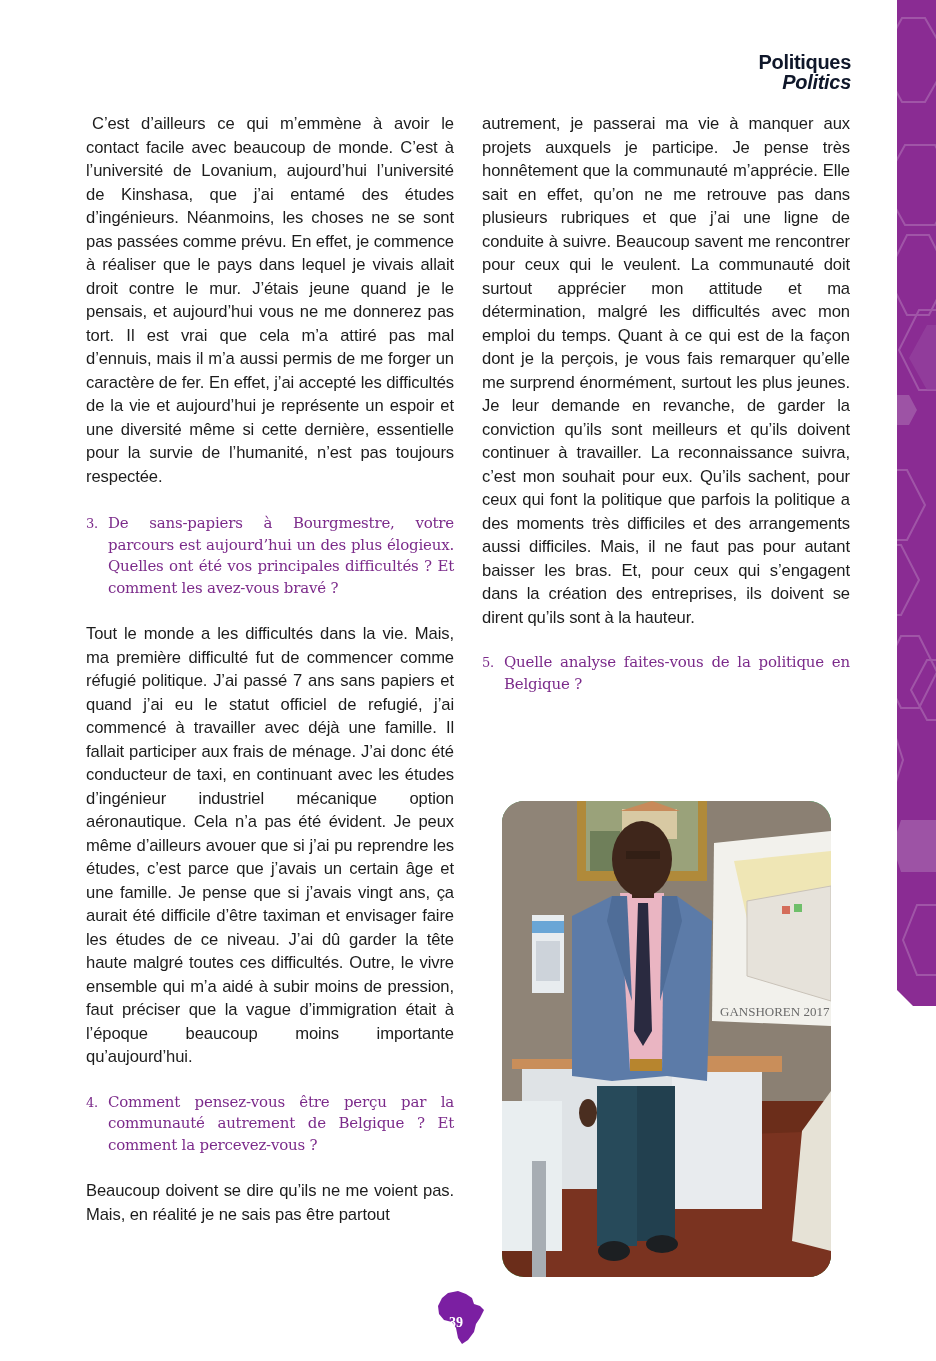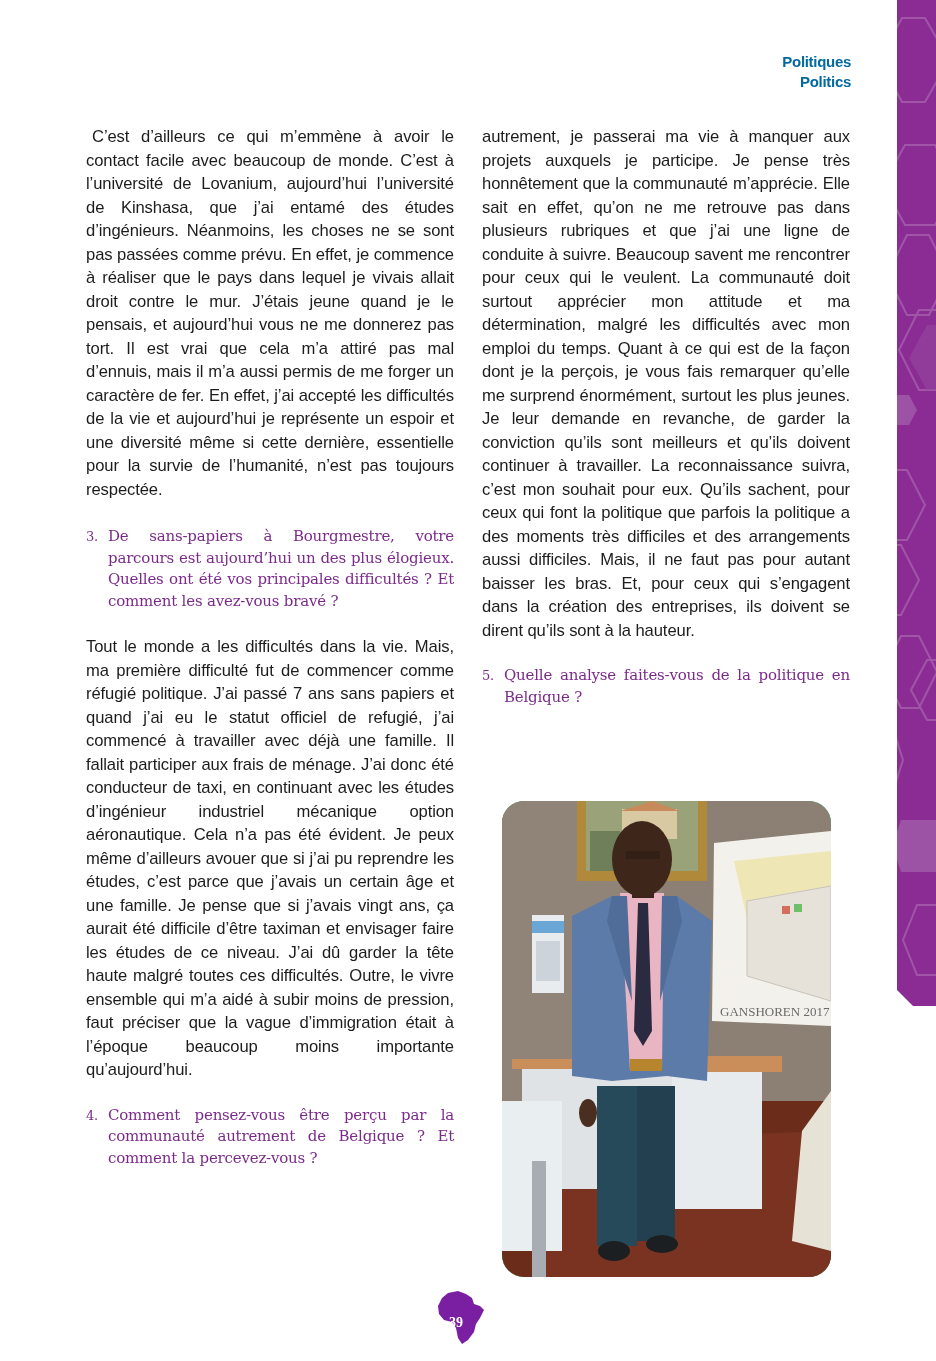--- a/index.html
+++ b/index.html
@@ -13,26 +13,26 @@
     .band {
       position: absolute; left: 897px; top: 0; width: 39px; height: 1006px;
       background: #8a2c93;
       clip-path: polygon(0 0, 100% 0, 100% 100%, 16px 100%, 0 990px);
       overflow: hidden;
     }
     .band svg { position: absolute; left: 0; top: 0; }
     
     .runhead {
       position: absolute; right: 85px; top: 52px; text-align: right;
-      color: #0369a1; font-family: "Liberation Sans", sans-serif; font-weight: bold;
-      font-size: 15px; line-height: 20px; letter-spacing: -0.3px;
+      color: #0f172a; font-family: "Liberation Sans", sans-serif; font-weight: bold;
+      font-size: 20px; line-height: 20px; letter-spacing: -0.3px;
     }
-    .runhead .en { }
+    .runhead .en { font-style: italic; }
     
-    .col { position: absolute; top: 125px; width: 368px; }
+    .col { position: absolute; top: 112px; width: 368px; }
     .col.left { left: 86px; }
     .col.right { left: 482px; }
     p.body {
       margin: 0; font-size: 16.6px; line-height: 23.5px; text-align: justify;
       letter-spacing: -0.1px; color: #1c1c1c;
     }
     p.body.indent { text-indent: 6px; }
     .q {
       display: flex; margin: 0; color: #7b2a8a;
       font-family: "DejaVu Serif", "Liberation Serif", serif; font-size: 15px; line-height: 21.5px;
@@ -93,20 +93,21 @@
     <span class="txt">De sans-papiers à Bourgmestre, votre parcours est aujourd’hui un des plus élogieux. Quelles ont été vos principales difficultés ? Et comment les avez-vous bravé ?</span>
   </div>
 
   <p class="body" style="margin-top:23px;">Tout le monde a les difficultés dans la vie. Mais, ma première difficulté fut de commencer comme réfugié politique. J’ai passé 7 ans sans papiers et quand j’ai eu le statut officiel de refugié, j’ai commencé à travailler avec déjà une famille. Il fallait participer aux frais de ménage. J’ai donc été conducteur de taxi, en continuant avec les études d’ingénieur industriel mécanique option aéronautique. Cela n’a pas été évident. Je peux même d’ailleurs avouer que si j’ai pu reprendre les études, c’est parce que j’avais un certain âge et une famille. Je pense que si j’avais vingt ans, ça aurait été difficile d’être taximan et envisager faire les études de ce niveau. J’ai dû garder la tête haute malgré toutes ces difficultés. Outre, le vivre ensemble qui m’a aidé à subir moins de pression, faut préciser que la vague d’immigration était à l’époque beaucoup moins importante qu’aujourd’hui.</p>
 
   <div class="q" style="margin-top:23px;">
     <span class="num">4.</span>
     <span class="txt">Comment pensez-vous être perçu par la communauté autrement de Belgique ? Et comment la percevez-vous ?</span>
   </div>
 
+  <p class="body" style="margin-top:23px;">Beaucoup doivent se dire qu’ils ne me voient pas. Mais, en réalité je ne sais pas être partout</p>
 </div>
 
 <div class="col right">
   <p class="body">autrement, je passerai ma vie à manquer aux projets auxquels je participe. Je pense très honnêtement que la communauté m’apprécie. Elle sait en effet, qu’on ne me retrouve pas dans plusieurs rubriques et que j’ai une ligne de conduite à suivre. Beaucoup savent me rencontrer pour ceux qui le  veulent. La communauté doit surtout apprécier mon attitude et ma détermination, malgré les difficultés avec mon emploi du temps. Quant à ce qui est de la façon dont je la perçois, je vous fais remarquer qu’elle me surprend énormément, surtout les plus jeunes. Je leur demande en revanche, de garder la conviction qu’ils sont meilleurs et qu’ils doivent continuer à travailler. La reconnaissance suivra, c’est mon souhait pour eux. Qu’ils sachent, pour ceux qui font la politique que parfois la politique a des moments très difficiles et des arrangements aussi difficiles. Mais, il ne faut pas pour autant baisser les bras. Et, pour ceux qui s’engagent dans la création des entreprises, ils doivent se dirent qu’ils sont à la hauteur.</p>
 
   <div class="q" style="margin-top:23px;">
     <span class="num">5.</span>
     <span class="txt">Quelle analyse faites-vous de la politique en Belgique ?</span>
   </div>
 

